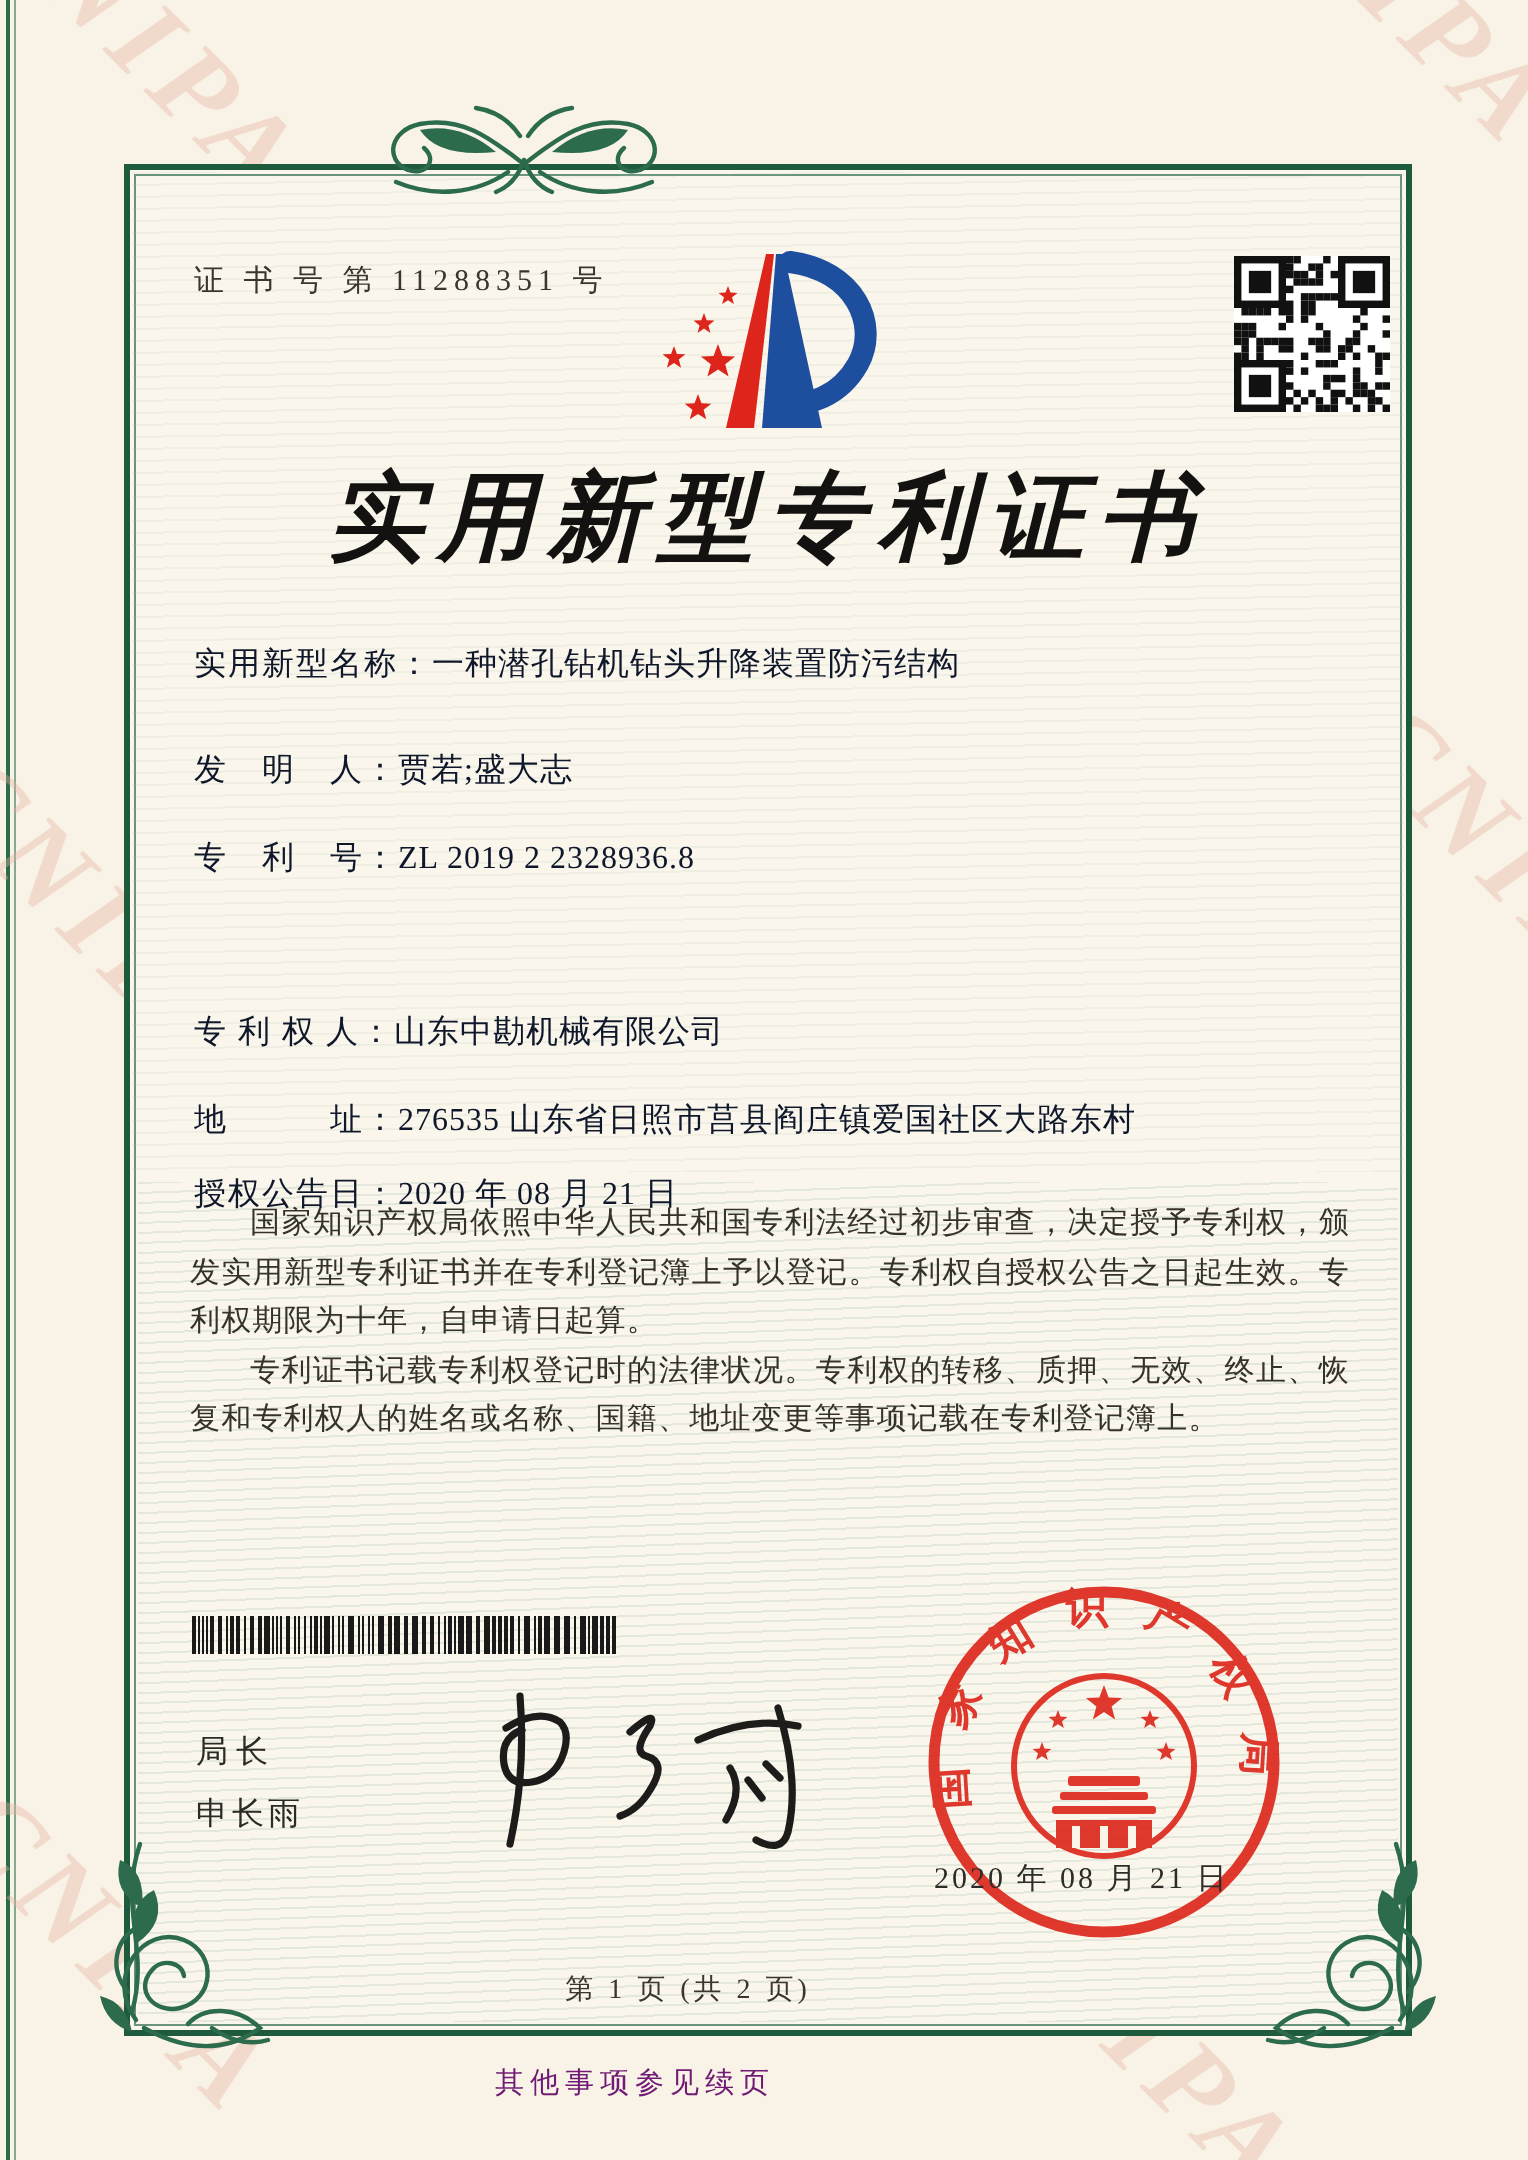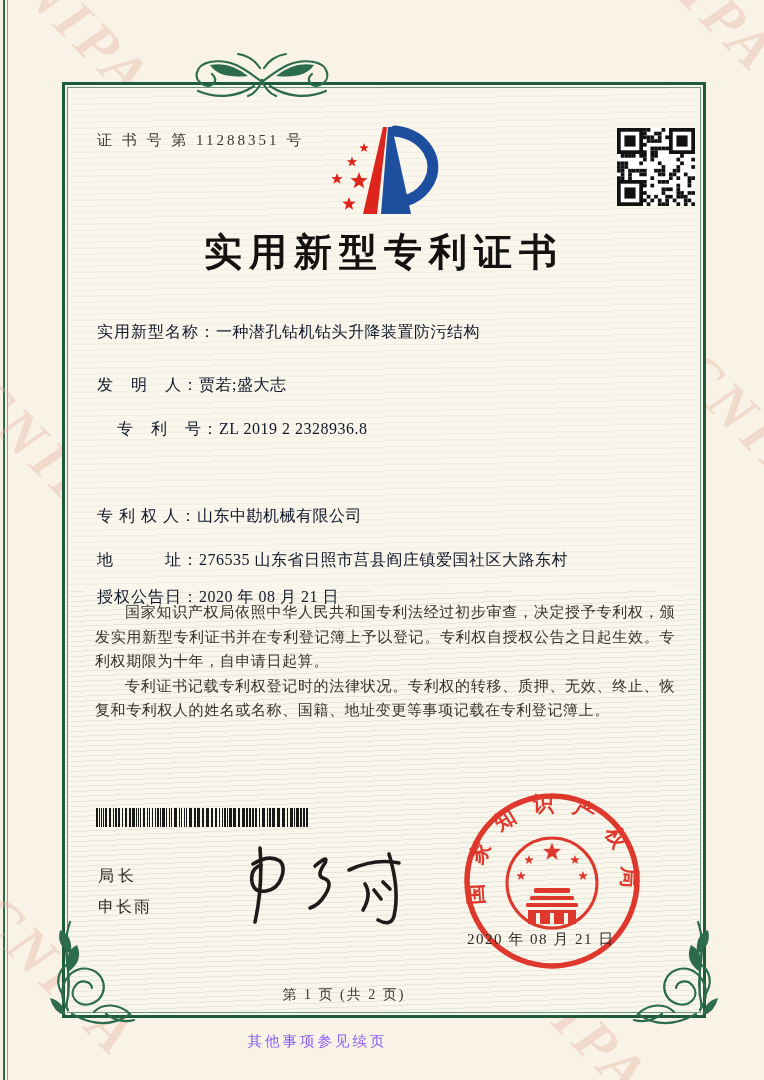--- a/index.html
+++ b/index.html
@@ -45,21 +45,21 @@
     pointer-events:none;
   }
 
   .cert-no { position:absolute; left:97px; top:131px; font-size:15px; letter-spacing:3px; color:#3a362f; }
 
   .logo { position:absolute; left:324px; top:122px; }
   .qr   { position:absolute; left:617px; top:128px; }
 
   .title {
     position:absolute; left:62px; top:227px; width:644px; text-align:center;
-    font-size:38px; font-weight:bold; letter-spacing:7px; color:#141210;
+    font-size:48px; font-weight:bold; letter-spacing:7px; color:#141210;font-style:italic;
   }
 
   .field-row { position:absolute; left:97px; font-size:16px; color:#0f172a; letter-spacing:.5px; white-space:nowrap; }
   .field-row .lbl { letter-spacing:1px; }
   .grant-col2 { position:absolute; left:393px; top:0; }
 
   .paragraphs { position:absolute; left:95px; top:600px; width:580px; }
   .paragraphs p {
     font-size:15px; line-height:24.5px; text-indent:2em;
     letter-spacing:.6px; color:#35322b; text-align:justify;
@@ -68,21 +68,21 @@
   .barcode { position:absolute; left:96px; top:808px; }
 
   .director-title { position:absolute; left:98px; top:866px; font-size:16px; letter-spacing:4px; color:#2c2a25; }
   .director-name  { position:absolute; left:98px; top:897px; font-size:16px; letter-spacing:2px; color:#2c2a25; }
   .signature { position:absolute; left:213px; top:840px; }
 
   .seal { position:absolute; left:456px; top:790px; }
   .seal-date { position:absolute; left:467px; top:930px; font-size:15px; letter-spacing:1.5px; color:#2e2c28; }
 
   .page-info { position:absolute; left:62px; top:986px; width:564px; text-align:center; font-size:14px; letter-spacing:2px; color:#3a362f; }
-  .footer-note { position:absolute; left:0; top:1032px; width:635px; text-align:center; font-size:14.5px; letter-spacing:3px; color:#8b5cf6; }
+  .footer-note { position:absolute; left:0; top:1032px; width:635px; text-align:center; font-size:14.5px; letter-spacing:3px; color:#701a75; }
 
   svg { display:block; }
   .ornaments { position:absolute; inset:0; pointer-events:none; }
 </style>
 </head>
 <body>
 
 <div class="page">
 
   <div class="edge-line l1"></div>
@@ -244,21 +244,21 @@
     </svg>
 
   <div class="title">实用新型专利证书</div>
 
   <div class="field-row" style="top:322px;">
     <span class="lbl">实用新型名称：</span><span>一种潜孔钻机钻头升降装置防污结构</span>
   </div>
   <div class="field-row" style="top:375px;">
     <span class="lbl">发　明　人：</span><span>贾若;盛大志</span>
   </div>
-  <div class="field-row" style="top:419px;margin-left:20px;">
+  <div class="field-row" style="top:419px;">
     <span class="lbl">专　利　号：</span><span>ZL 2019 2 2328936.8</span>
   </div>
   <div class="field-row" style="top:506px;">
     <span class="lbl">专 利 权 人：</span><span>山东中勘机械有限公司</span>
   </div>
   <div class="field-row" style="top:550px;">
     <span class="lbl">地　　　址：</span><span>276535 山东省日照市莒县阎庄镇爱国社区大路东村</span>
   </div>
   <div class="field-row" style="top:587px; width:575px;">
     <span>

